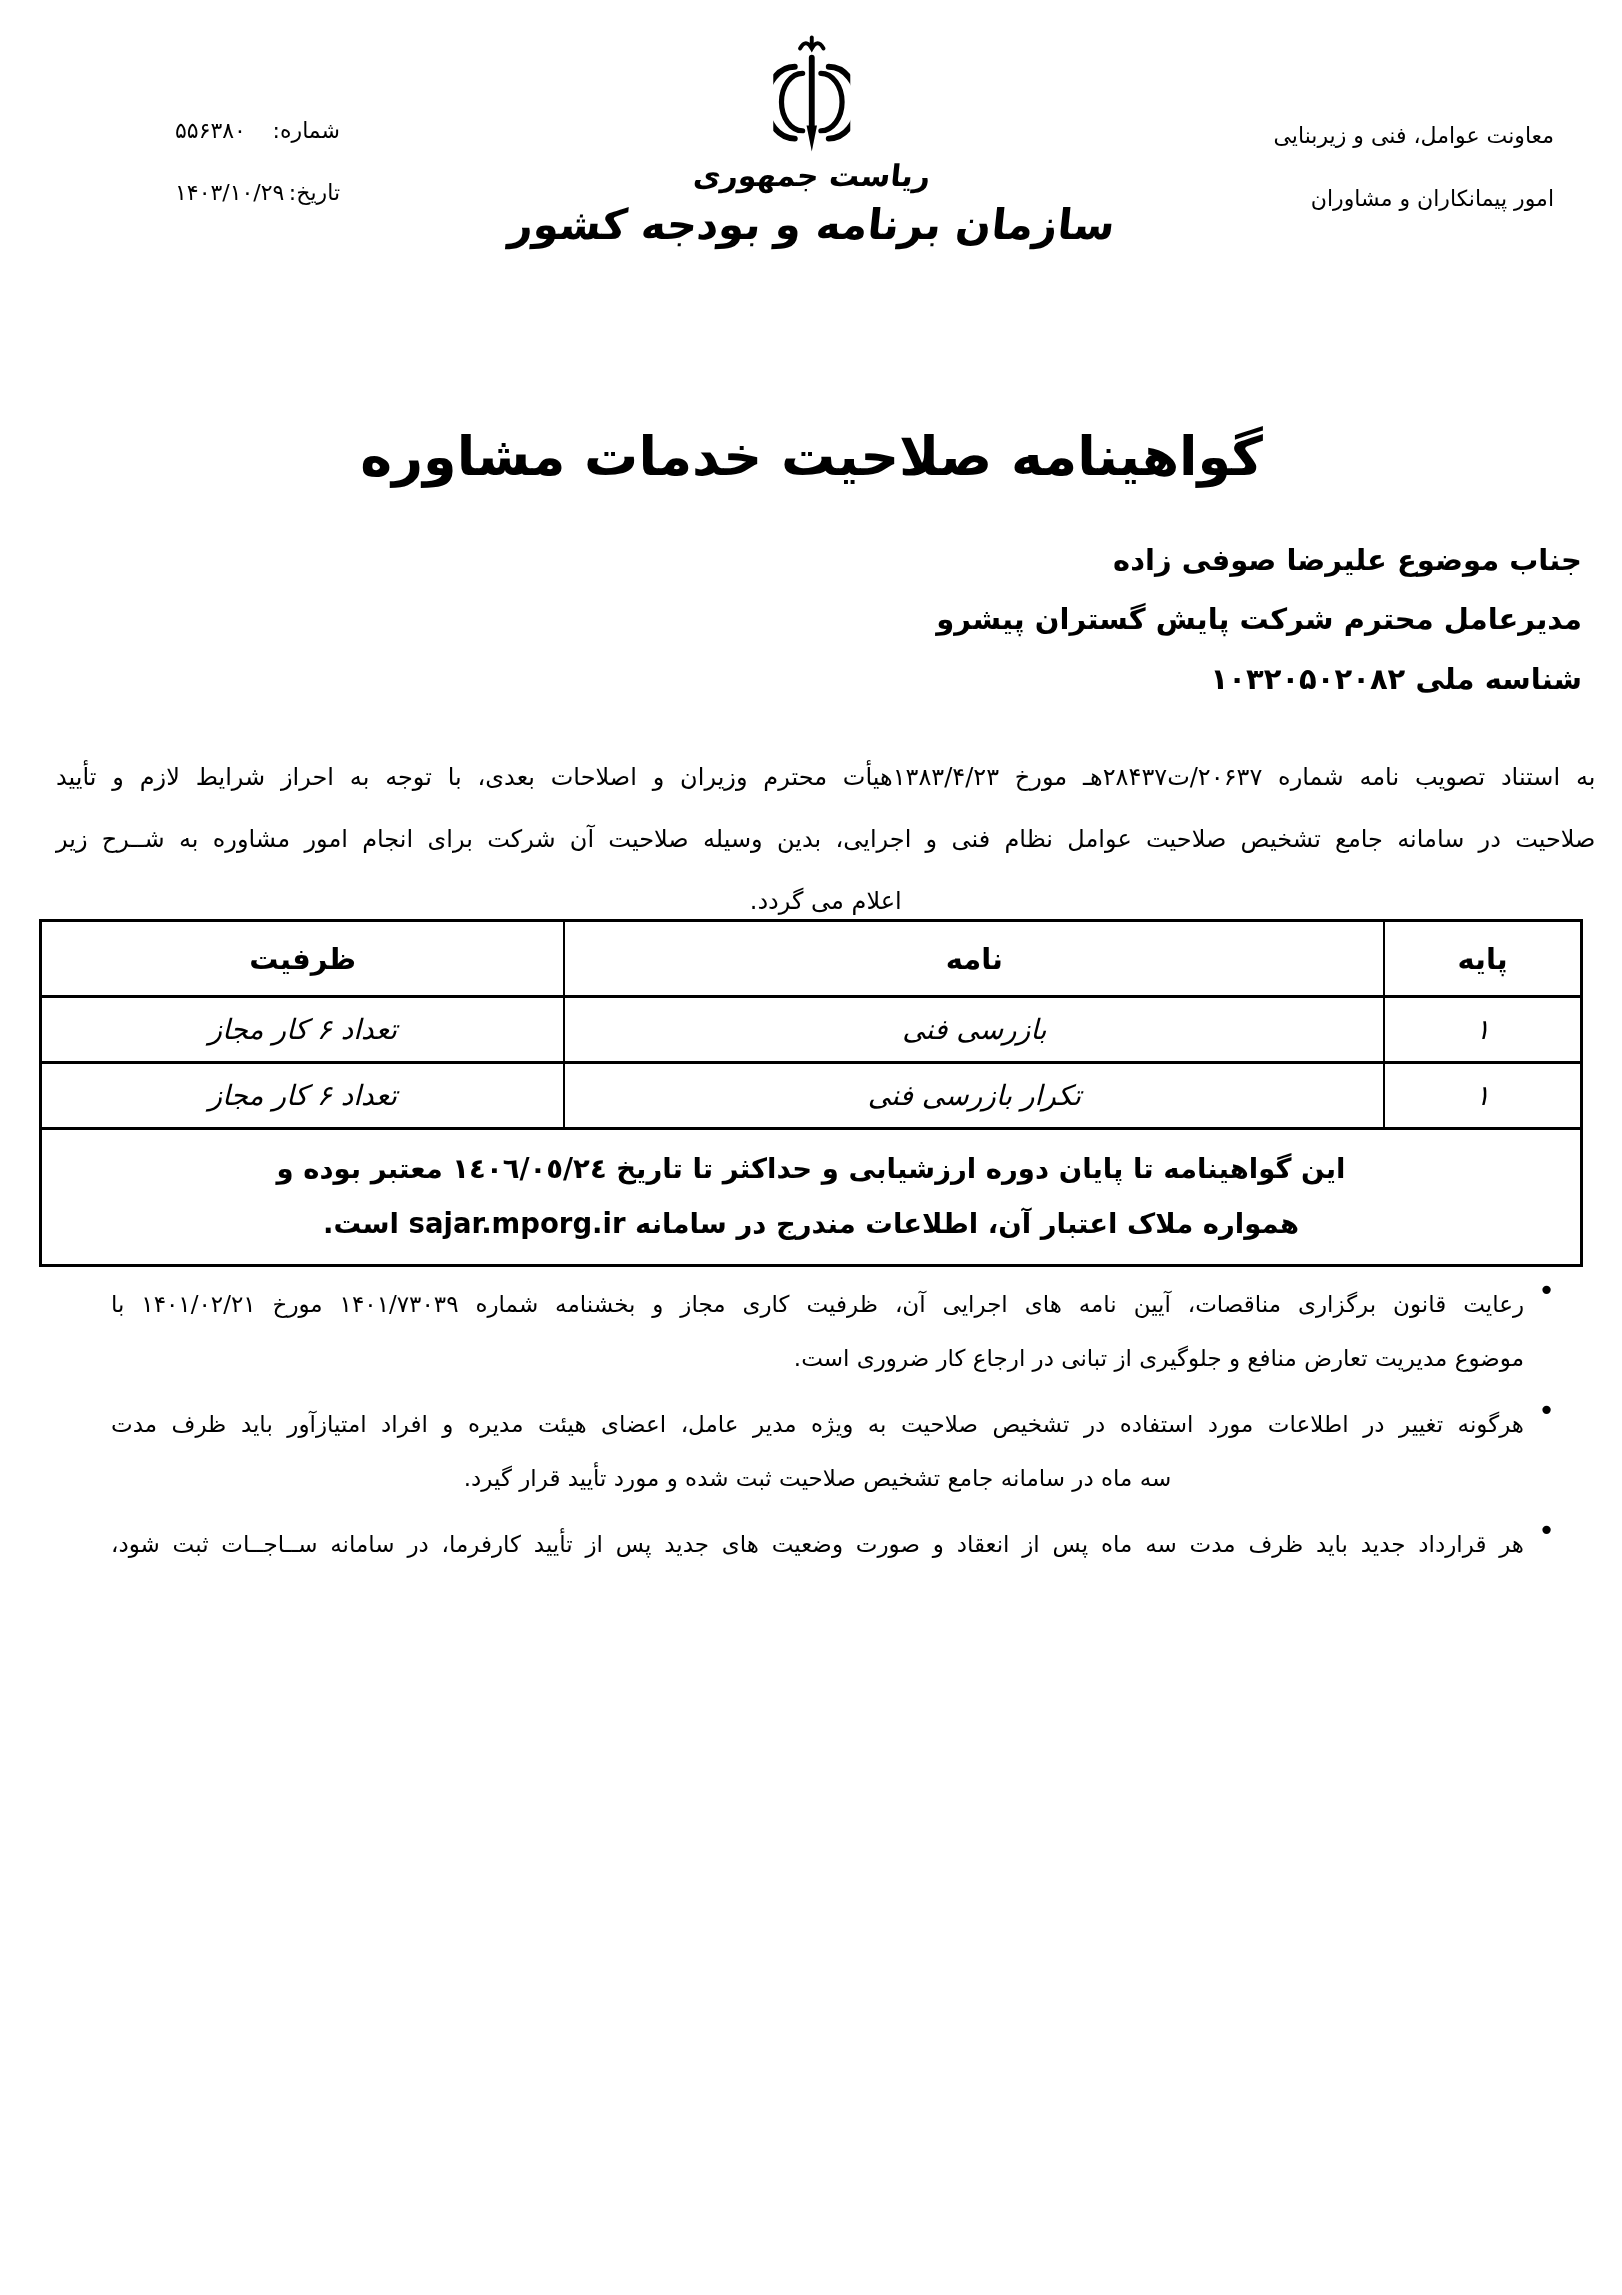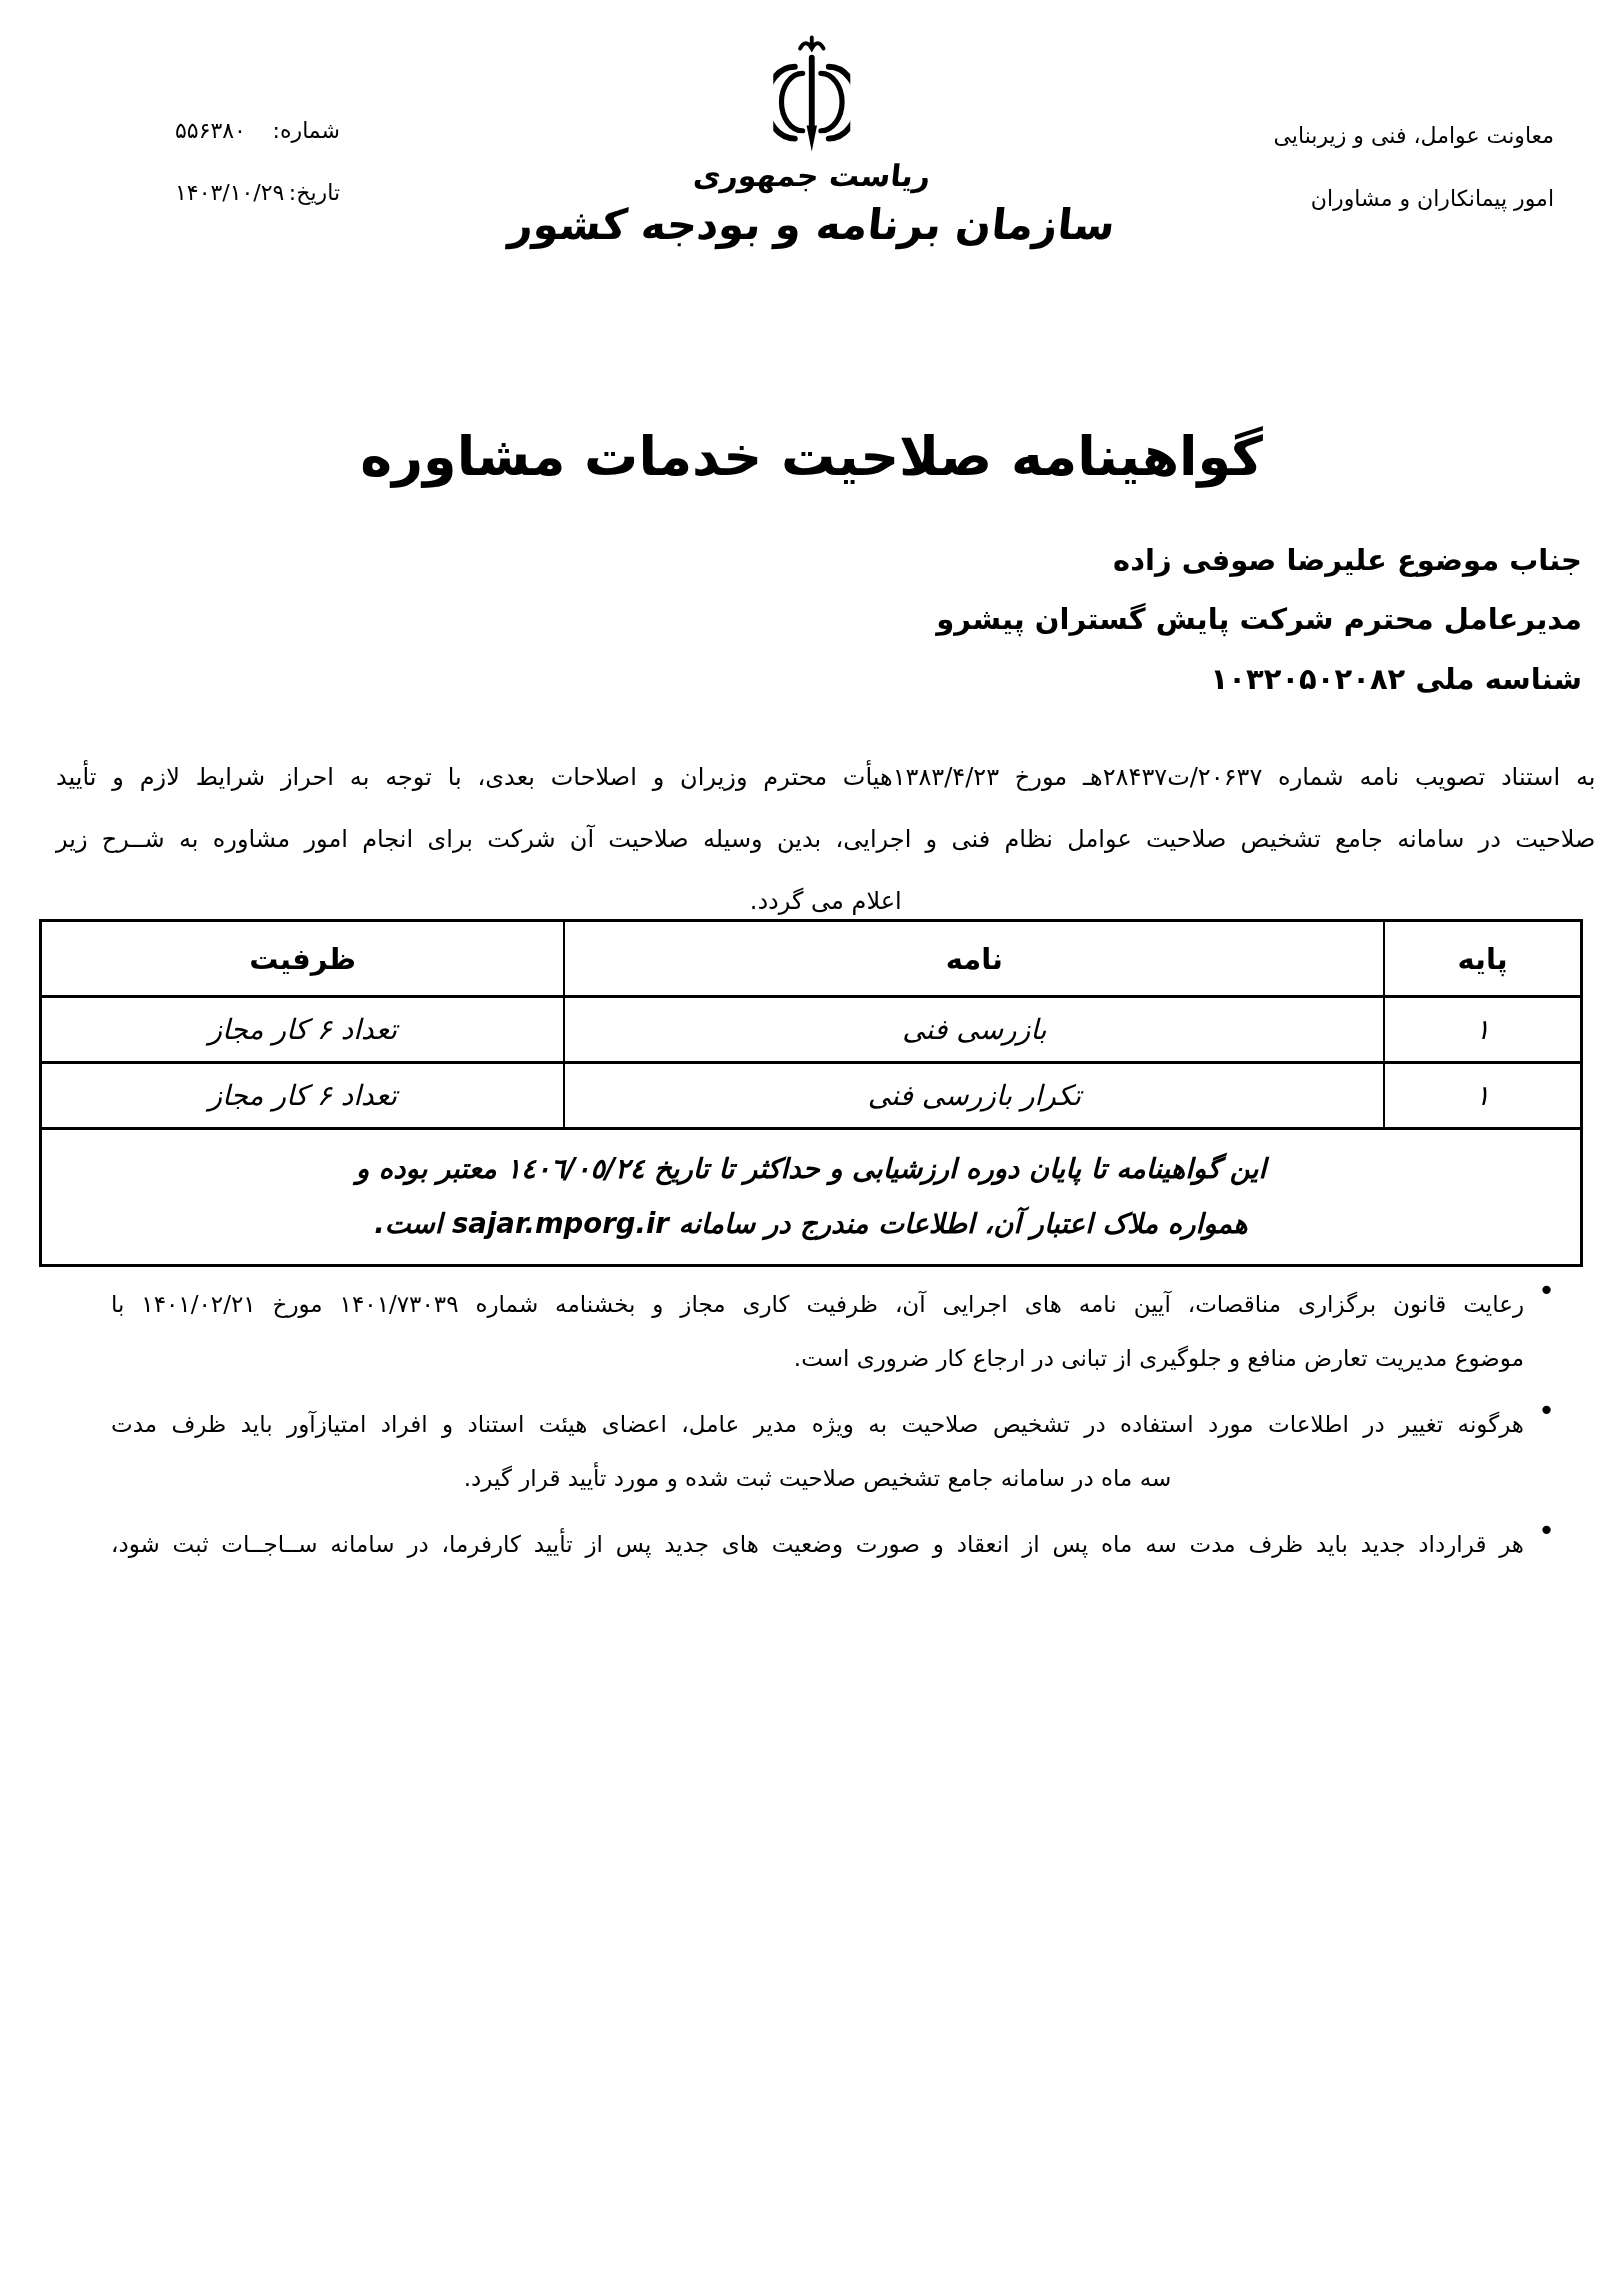--- a/index.html
+++ b/index.html
@@ -46,21 +46,21 @@
     width: 1544px; border-collapse: collapse; direction: rtl;
     border: 3.9px solid #000;
   }
   .qual-table th, .qual-table td {
     border: 2px solid #000; border-top-width: 3.9px; border-bottom-width: 3.9px;
     text-align: center; vertical-align: middle; padding: 0;
   }
   .qual-table th { font-size: 29px; font-weight: bold; height: 73px; }
   .qual-table td.cell { font-size: 28px; height: 63px; font-style: italic; }
   .validity-cell { padding: 10.5px 13px 13px 13px !important; }
-  .validity-cell .vline { font-weight: bold; font-size: 27.5px; line-height: 55px; text-align: center; font-style: italic; }
+  .validity-cell .vline { font-weight: bold; font-size: 27.5px; line-height: 55px; text-align: center; }
 
   
   .notes { position: absolute; top: 1265px; left: 39px; right: 39px; font-size: 23px; list-style: none; margin: 0; padding: 0; }
   .note { position: relative; padding: 12px 60px 0 72px; margin: 0; }
   .note::before { content: "\2022"; position: absolute; right: 29px; top: 10.5px; font-size: 29px; line-height: 1; }
   .note .line { line-height: 54px; }
 </style>
 </head>
 <body>
 
@@ -145,21 +145,21 @@
       </tr>
     </tbody>
   </table>
 
   <ul class="notes">
     <li class="note">
       <div class="line jfull">رعایت قانون برگزاری مناقصات، آیین نامه های اجرایی آن، ظرفیت کاری مجاز و بخشنامه شماره ۱۴۰۱/۷۳۰۳۹ مورخ ۱۴۰۱/۰۲/۲۱ با</div>
       <div class="line lright">موضوع مدیریت تعارض منافع و جلوگیری از تبانی در ارجاع کار ضروری است.</div>
     </li>
     <li class="note">
-      <div class="line jfull">هرگونه تغییر در اطلاعات مورد استفاده در تشخیص صلاحیت به ویژه مدیر عامل، اعضای هیئت استناد و افراد امتیازآور باید ظرف مدت</div>
+      <div class="line jfull">هرگونه تغییر در اطلاعات مورد استفاده در تشخیص صلاحیت به ویژه مدیر عامل، اعضای هیئت مدیره و افراد امتیازآور باید ظرف مدت</div>
       <div class="line lcenter">سه ماه در سامانه جامع تشخیص صلاحیت ثبت شده و مورد تأیید قرار گیرد.</div>
     </li>
     <li class="note">
       <div class="line jfull">هر قرارداد جدید باید ظرف مدت سه ماه پس از انعقاد و صورت وضعیت های جدید پس از تأیید کارفرما، در سامانه ســاجــات ثبت شود،</div>
     </li>
   </ul>
 
 </div>
 
 

